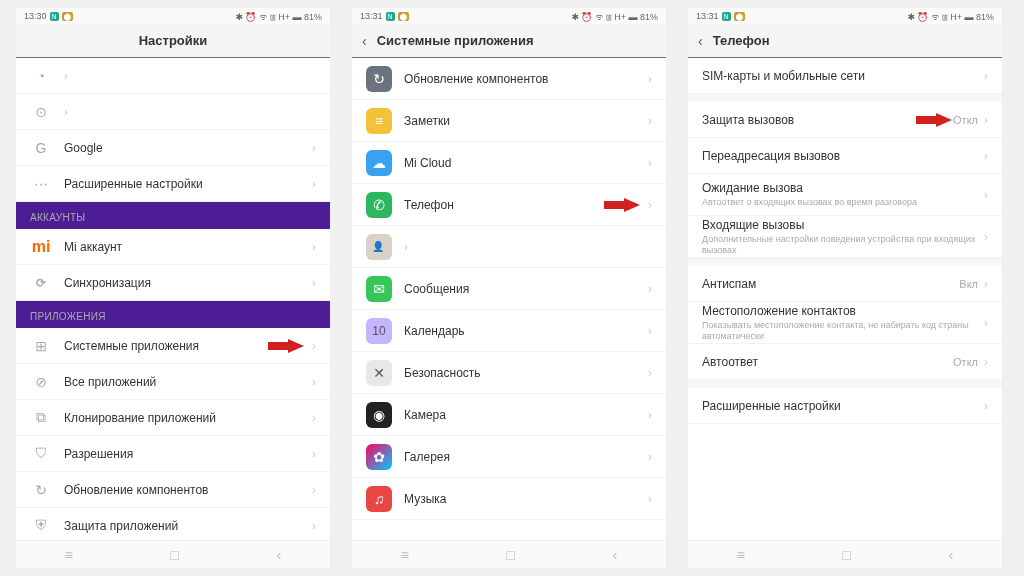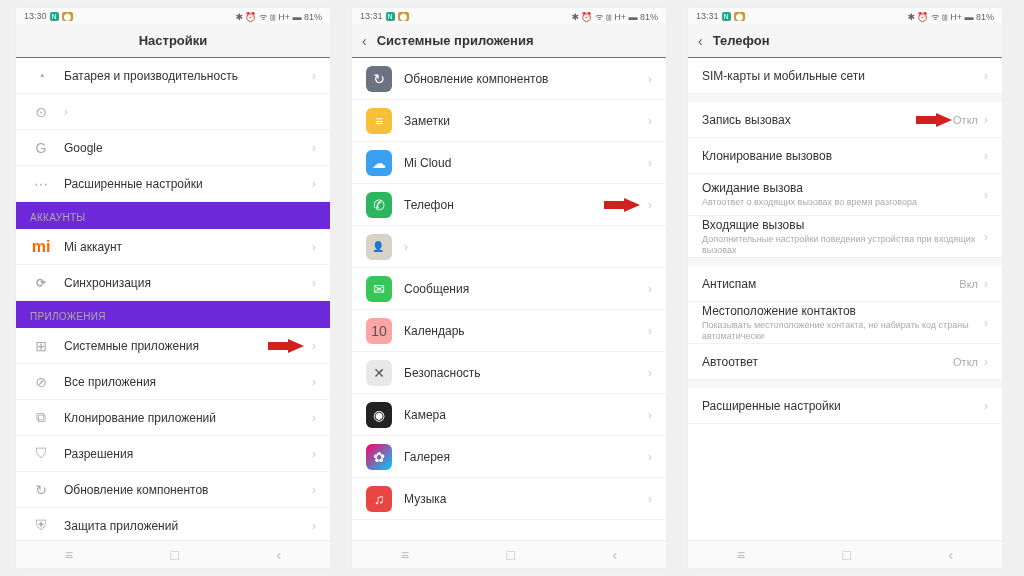--- a/index.html
+++ b/index.html
@@ -47,21 +47,21 @@
     gap: 10px;
   }
   .header .back { color:#555; font-size:14px; }
   .header .title { font-size: 13px; font-weight: 600; color: #333; }
   .header.center { justify-content: center; }
   .content { flex: 1; overflow: hidden; background:#fff; }
   .section-label {
     font-size: 10px;
     color: #aaa;
     padding: 10px 14px 6px;
-    background: #6d28d9;
+    background: #4c1d95;
     text-transform: uppercase;
     letter-spacing: 0.3px;
   }
   .row {
     display: flex;
     align-items: center;
     padding: 0 14px;
     min-height: 36px;
     border-bottom: 1px solid #f2f2f2;
     position: relative;
@@ -118,23 +118,20 @@
     </div>
     <div class="right">✱ ⏰ ᯤ ⫾⫾ H+ ▬ 81%</div>
   </div>
   <div class="header center">
     <span class="title">Настройки</span>
   </div>
   <div class="content">
     <div id="s1-top">
         <div class="row">
     <span class="icon outline">◔</span>
-    <div class="txt">
-            <span class="label">Батарея и производительность</span>
-          </div>
     <span class="chev">›</span>
 
   </div>
         <div class="row">
     <span class="icon outline">⊙</span>
     <span class="chev">›</span>
 
   </div>
         <div class="row">
     <span class="icon outline">G</span>
@@ -182,21 +179,21 @@
     <span class="chev">›</span>
     <div class="arrow" style="right:26px;top:50%;transform:translateY(-50%)">
             <svg viewBox="0 0 36 14">
               <polygon points="0,3 20,3 20,0 36,7 20,14 20,11 0,11" fill="#d02020"></polygon>
             </svg>
           </div>
   </div>
         <div class="row">
     <span class="icon outline">⊘</span>
     <div class="txt">
-            <span class="label">Все приложения</span>
+            <span class="label">Все приложений</span>
           </div>
     <span class="chev">›</span>
 
   </div>
         <div class="row">
     <span class="icon outline">⧉</span>
     <div class="txt">
             <span class="label">Клонирование приложений</span>
           </div>
     <span class="chev">›</span>
@@ -293,21 +290,21 @@
   </div>
       <div class="row tall">
     <span class="app-icon" style="background:#37c759;color:#fff;font-size:14px">✉</span>
     <div class="txt">
           <span class="label">Сообщения</span>
         </div>
     <span class="chev">›</span>
 
   </div>
       <div class="row tall">
-    <span class="app-icon" style="background:#fca5a5;color:#555;font-size:14px">10</span>
+    <span class="app-icon" style="background:#c4b5fd;color:#555;font-size:12px">10</span>
     <div class="txt">
           <span class="label">Календарь</span>
         </div>
     <span class="chev">›</span>
 
   </div>
       <div class="row tall">
     <span class="app-icon" style="background:#e8e8e8;color:#555;font-size:14px">✕</span>
     <div class="txt">
           <span class="label">Безопасность</span>
@@ -366,34 +363,34 @@
       <span class="label">SIM-карты и мобильные сети</span>
 
     </div>
 
     <span class="chev">›</span>
 
   </div>
       <div class="gap"></div>
       <div class="row ">
     <div class="txt">
-      <span class="label">Запись вызовах</span>
+      <span class="label">Защита вызовов</span>
 
     </div>
     <span class="value">Откл</span>
     <span class="chev">›</span>
     <div class="arrow" style="right:50px;top:50%;transform:translateY(-50%)">
           <svg viewBox="0 0 36 14">
             <polygon points="0,3 20,3 20,0 36,7 20,14 20,11 0,11" fill="#d02020"></polygon>
           </svg>
         </div>
   </div>
       <div class="row ">
     <div class="txt">
-      <span class="label">Клонирование вызовов</span>
+      <span class="label">Переадресация вызовов</span>
 
     </div>
 
     <span class="chev">›</span>
 
   </div>
       <div class="row tall">
     <div class="txt">
       <span class="label">Ожидание вызова</span>
       <span class="sub">Автоответ о входящих вызовах во время разговора</span>

